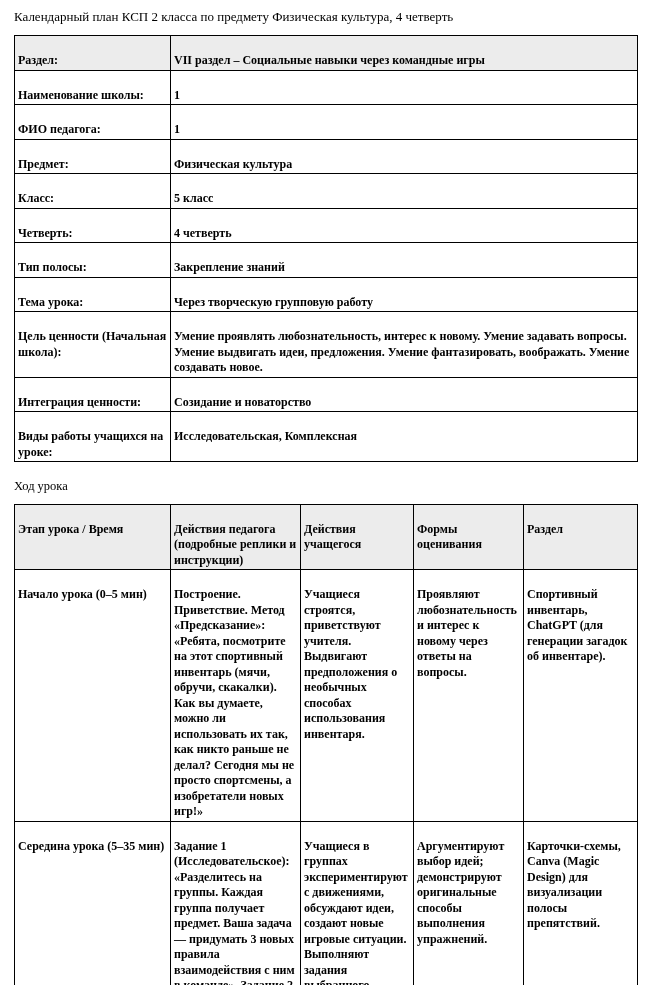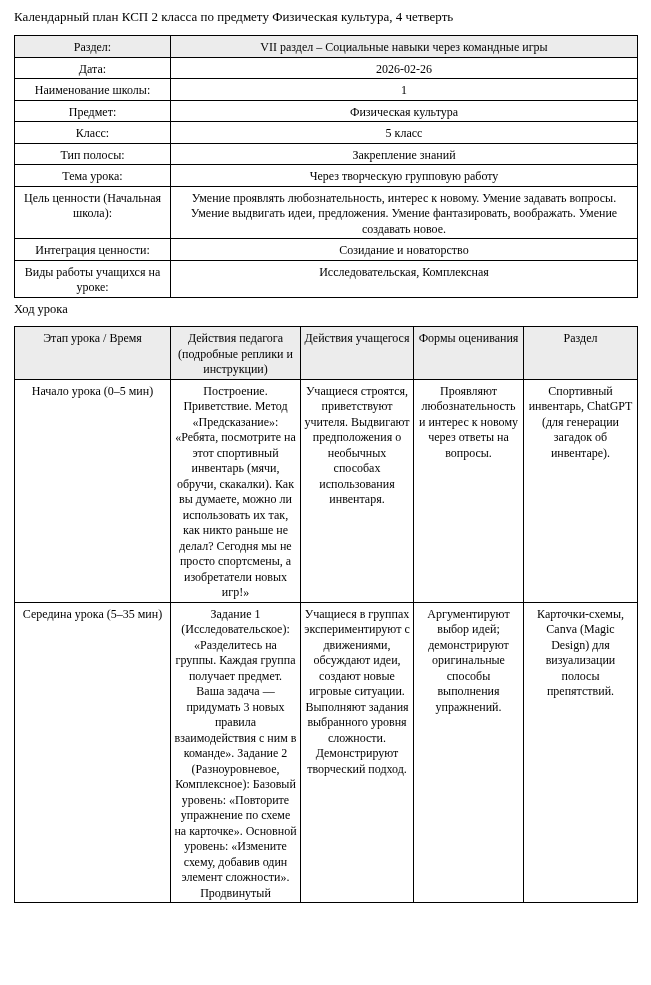--- a/index.html
+++ b/index.html
@@ -31,33 +31,33 @@
   }
   table {
     border-collapse: collapse;
     table-layout: fixed;
     width: 623px;
   }
   td, th {
     border: 1px solid var(--border-color);
     font-size: 12px;
     line-height: 15.5px;
-    padding: 4px 3px 1px 3px;
+    padding: 17px 3px 1px 3px;
     vertical-align: top;
-    text-align: center;
-    font-weight: normal;
+    text-align: left;
+    font-weight: bold;
     word-wrap: normal;
   }
   tr.shaded td, thead tr th {
     background: var(--header-bg);
   }
   .section-heading {
     font-size: 12.5px;
     line-height: 15.5px;
-    margin: 4px 0 9px 0;
+    margin: 17px 0 9px 0;
   }
   .info-table { margin-bottom: 0; }
 </style>
 </head>
 <body>
 
 <div class="page">
 
   <div class="doc-title">Календарный план КСП 2 класса по предмету Физическая культура, 4 четверть</div>
 
@@ -65,34 +65,38 @@
     <colgroup>
       <col style="width:156px">
       <col style="width:467px">
     </colgroup>
     <tbody>
         <tr class="shaded">
           <td>Раздел:</td>
           <td>VII раздел – Социальные навыки через командные игры</td>
         </tr>
         <tr>
-          <td>Дата:</td>
-          <td>2026-02-26</td>
+          <td>Наименование школы:</td>
+          <td>1</td>
         </tr>
         <tr>
-          <td>Наименование школы:</td>
+          <td>ФИО педагога:</td>
           <td>1</td>
         </tr>
         <tr>
           <td>Предмет:</td>
           <td>Физическая культура</td>
         </tr>
         <tr>
           <td>Класс:</td>
           <td>5 класс</td>
+        </tr>
+        <tr>
+          <td>Четверть:</td>
+          <td>4 четверть</td>
         </tr>
         <tr>
           <td>Тип полосы:</td>
           <td>Закрепление знаний</td>
         </tr>
         <tr>
           <td>Тема урока:</td>
           <td>Через творческую групповую работу</td>
         </tr>
         <tr>

